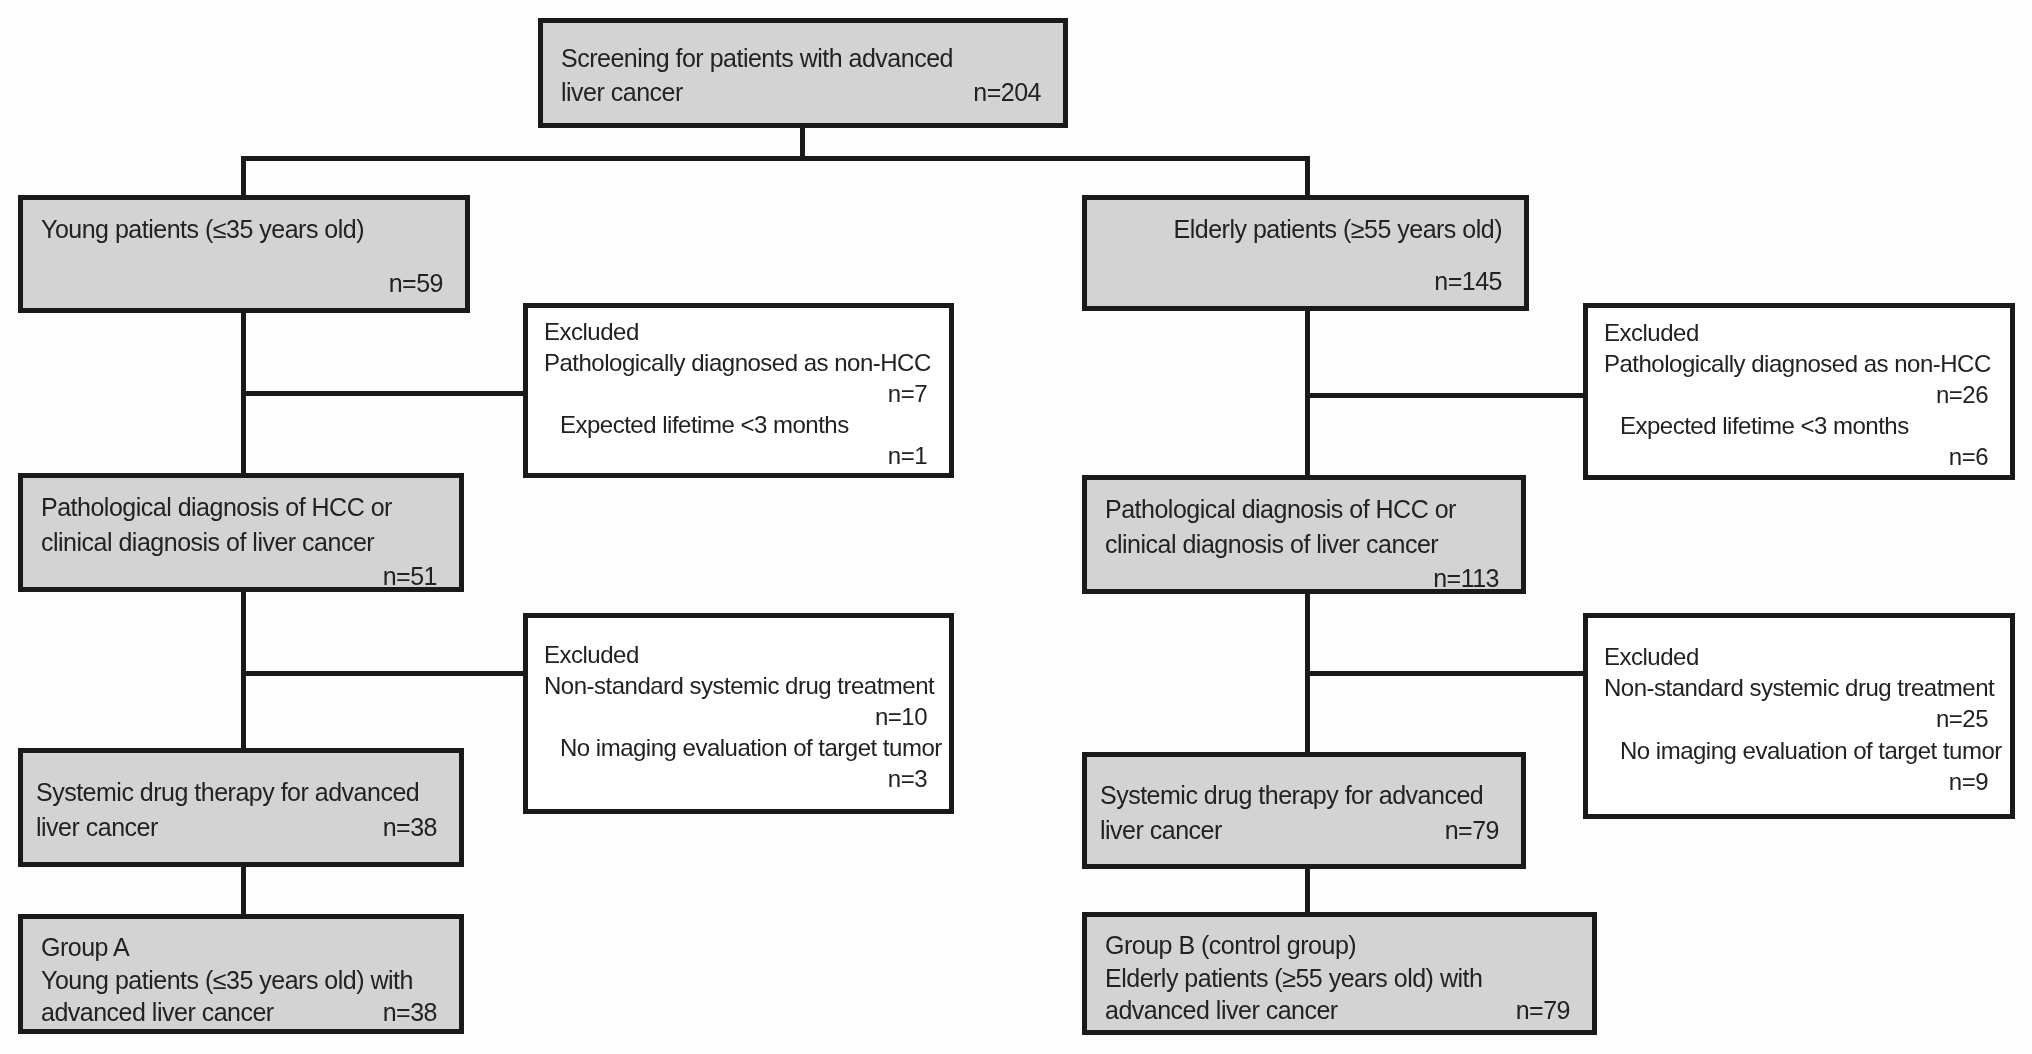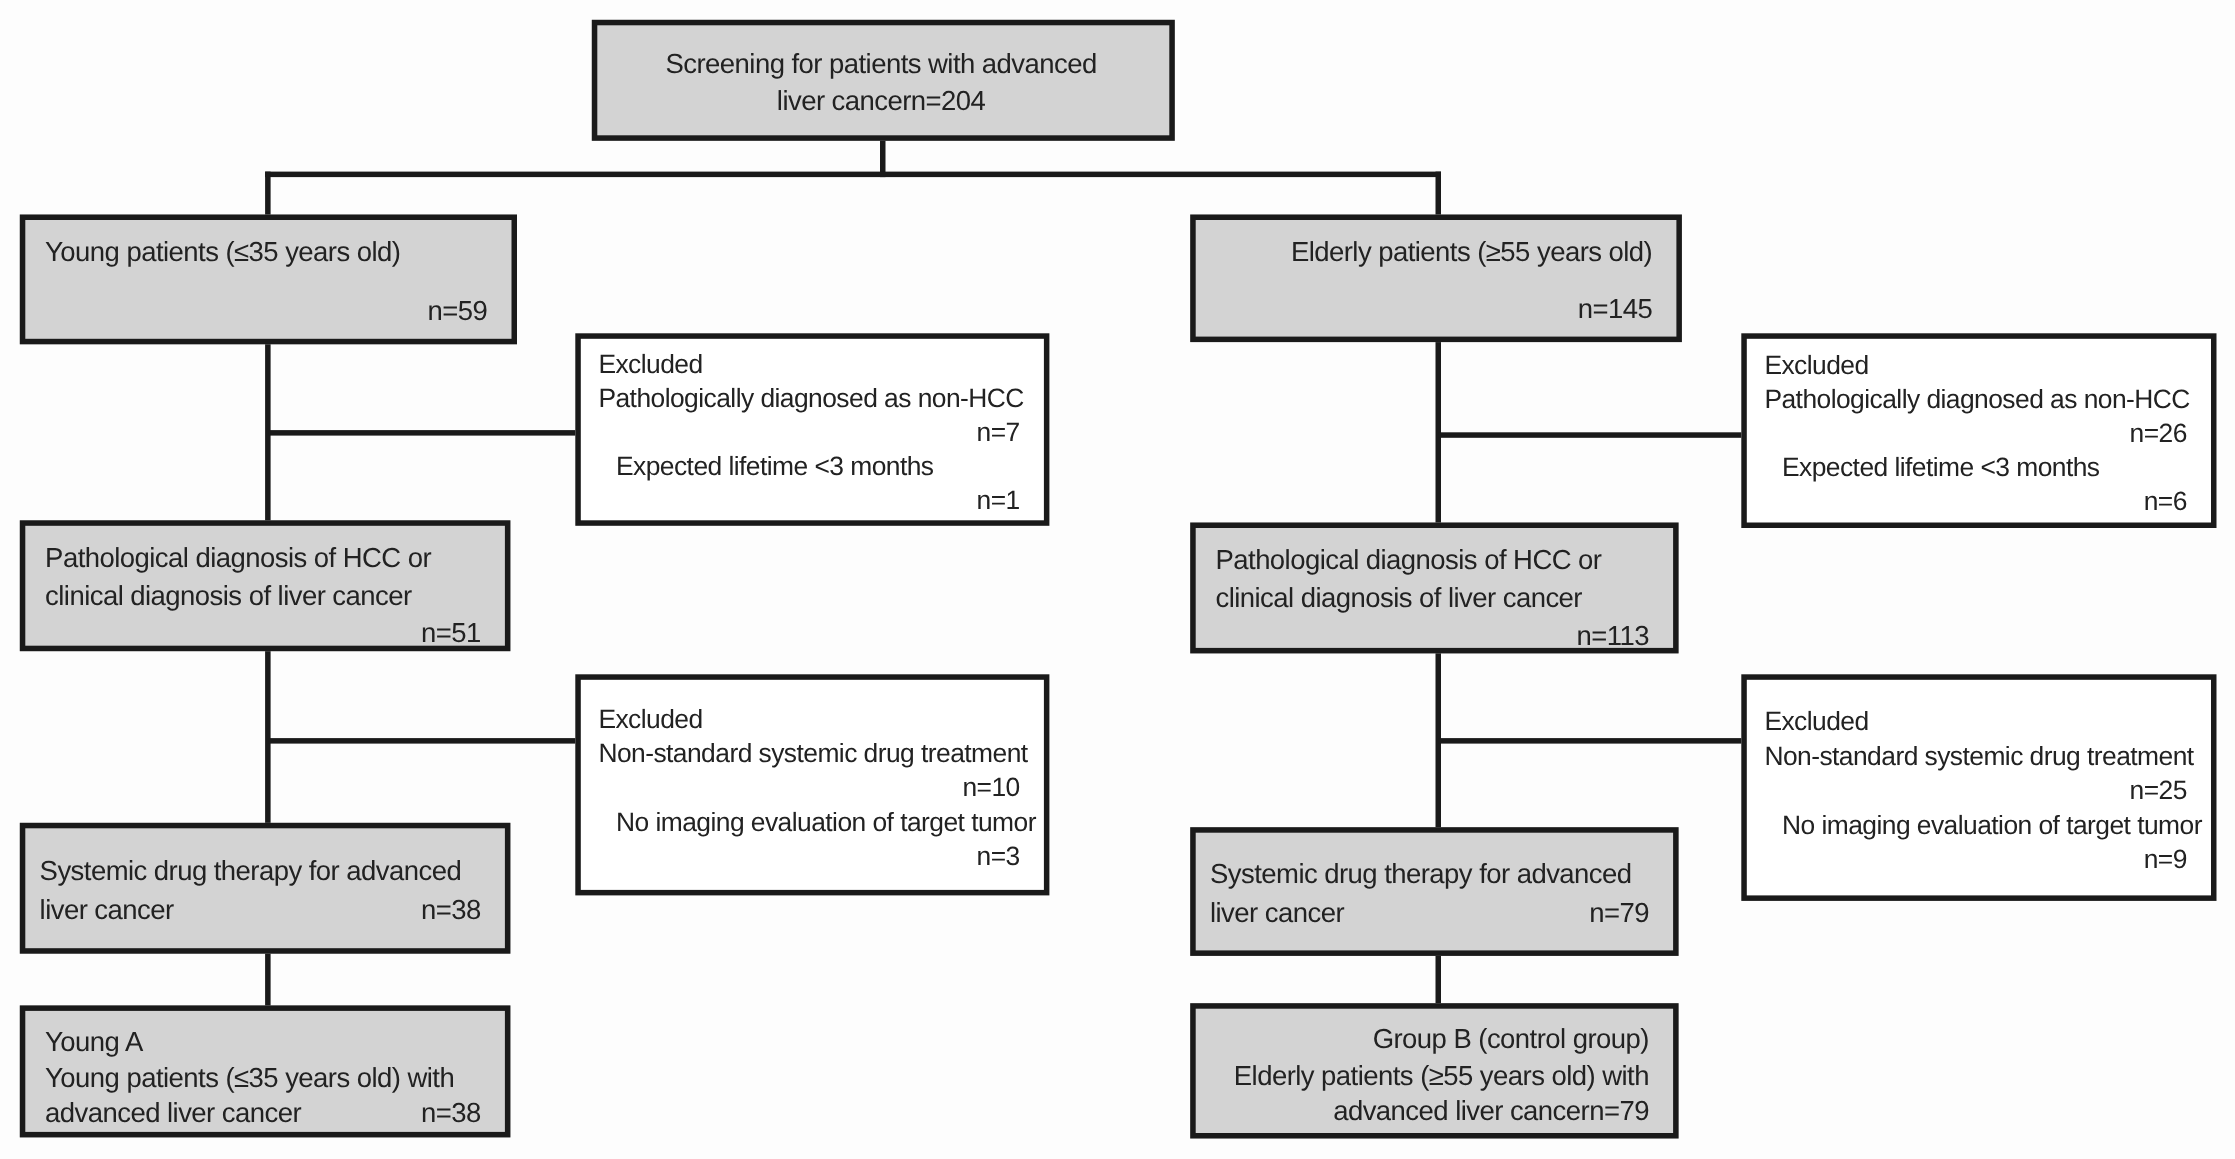--- a/index.html
+++ b/index.html
@@ -65,21 +65,21 @@
   <div class="ln" style="left:241px; top:589px; width:5px; height:160px;"></div>
   <div class="ln" style="left:244px; top:671px; width:281px; height:5px;"></div>
   <div class="ln" style="left:241px; top:863px; width:5px; height:53px;"></div>
 
   <div class="ln" style="left:1305px; top:308px; width:5px; height:169px;"></div>
   <div class="ln" style="left:1308px; top:393px; width:277px; height:5px;"></div>
   <div class="ln" style="left:1305px; top:591px; width:5px; height:163px;"></div>
   <div class="ln" style="left:1308px; top:671px; width:277px; height:5px;"></div>
   <div class="ln" style="left:1305px; top:866px; width:5px; height:48px;"></div>
 
-  <div class="box" style="left:538px; top:18px; width:530px; height:110px; justify-content:center;align-items:center;">
+  <div class="box" style="left:538px; top:18px; width:530px; height:110px; justify-content:center;">
     <div>Screening for patients with advanced</div>
     <div class="row">
       <span>liver cancer</span>
       <span class="nval">n=204</span>
     </div>
   </div>
 
   <div class="box" style="left:18px; top:195px; width:452px; height:118px;">
     <div>Young patients (≤35 years old)</div>
     <div class="grow"></div>
@@ -110,21 +110,21 @@
 
   <div class="box vcenter" style="left:18px; top:748px; width:446px; height:119px;">
     <div>Systemic drug therapy for advanced</div>
     <div class="row">
       <span>liver cancer</span>
       <span class="nval">n=38</span>
     </div>
   </div>
 
   <div class="box" style="left:18px; top:914px; width:446px; height:120px; line-height:1.3;">
-    <div>Young A</div>
+    <div>Group A</div>
     <div>Young patients (≤35 years old) with</div>
     <div class="row">
       <span>advanced liver cancer</span>
       <span class="nval">n=38</span>
     </div>
   </div>
 
   <div class="box" style="left:1082px; top:195px; width:447px; height:116px;align-items:flex-end;">
     <div>Elderly patients (≥55 years old)</div>
     <div class="grow"></div>
@@ -154,21 +154,21 @@
   </div>
 
   <div class="box vcenter" style="left:1082px; top:752px; width:444px; height:117px;">
     <div>Systemic drug therapy for advanced</div>
     <div class="row">
       <span>liver cancer</span>
       <span class="nval">n=79</span>
     </div>
   </div>
 
-  <div class="box" style="left:1082px; top:912px; width:444px; height:123px; line-height:1.3;align-items:flex-end;">
+  <div class="box" style="left:1082px; top:912px; width:515px; height:123px; line-height:1.3;">
     <div>Group B (control group)</div>
     <div>Elderly patients (≥55 years old) with</div>
     <div class="row">
       <span>advanced liver cancer</span>
       <span class="nval">n=79</span>
     </div>
   </div>
 
 </div>
 

